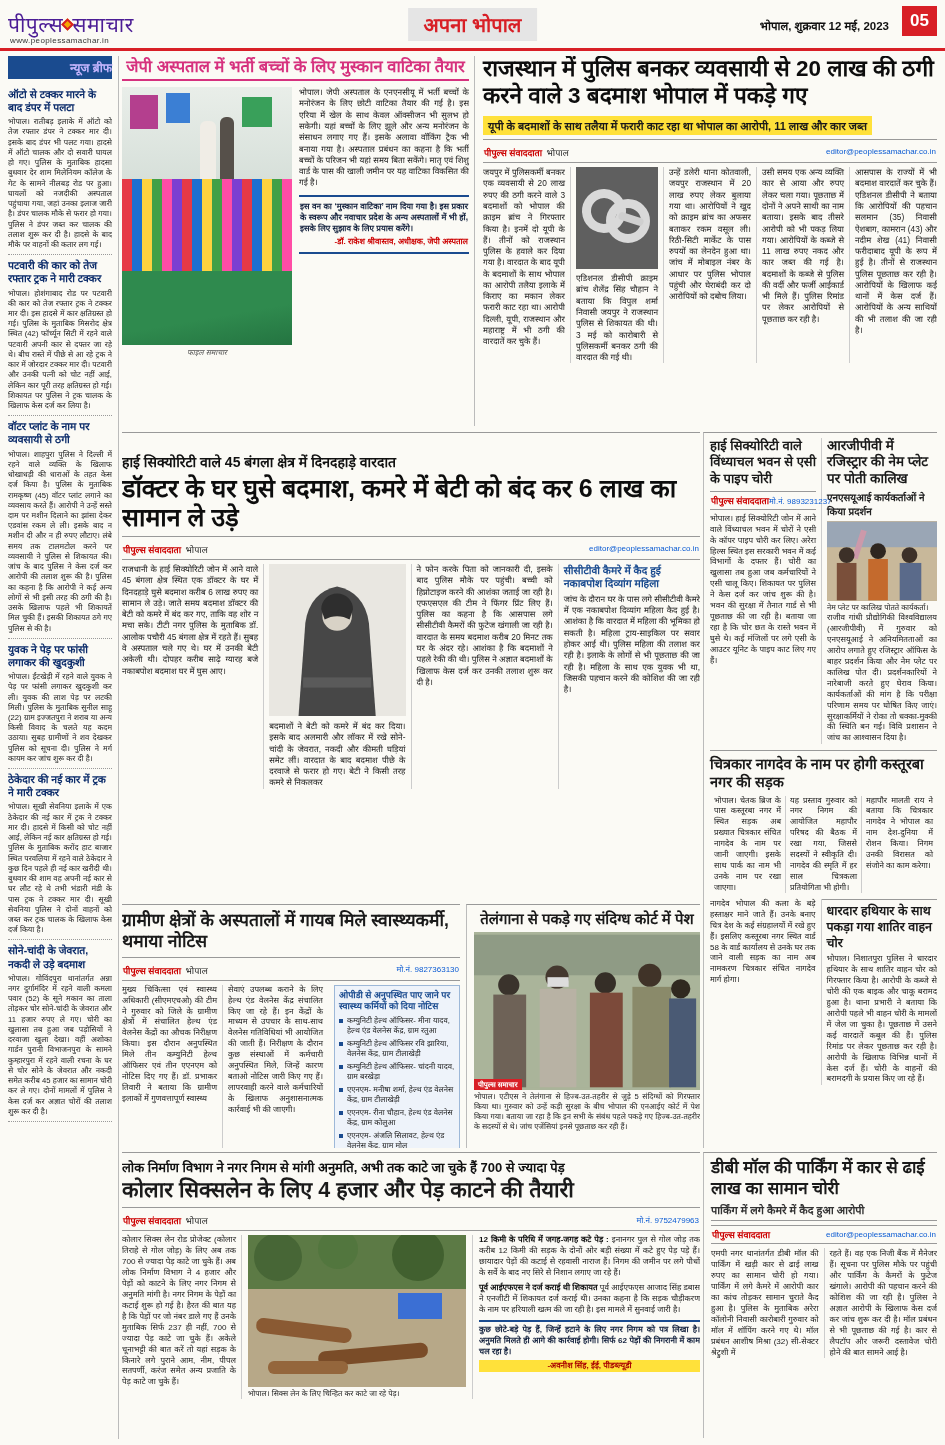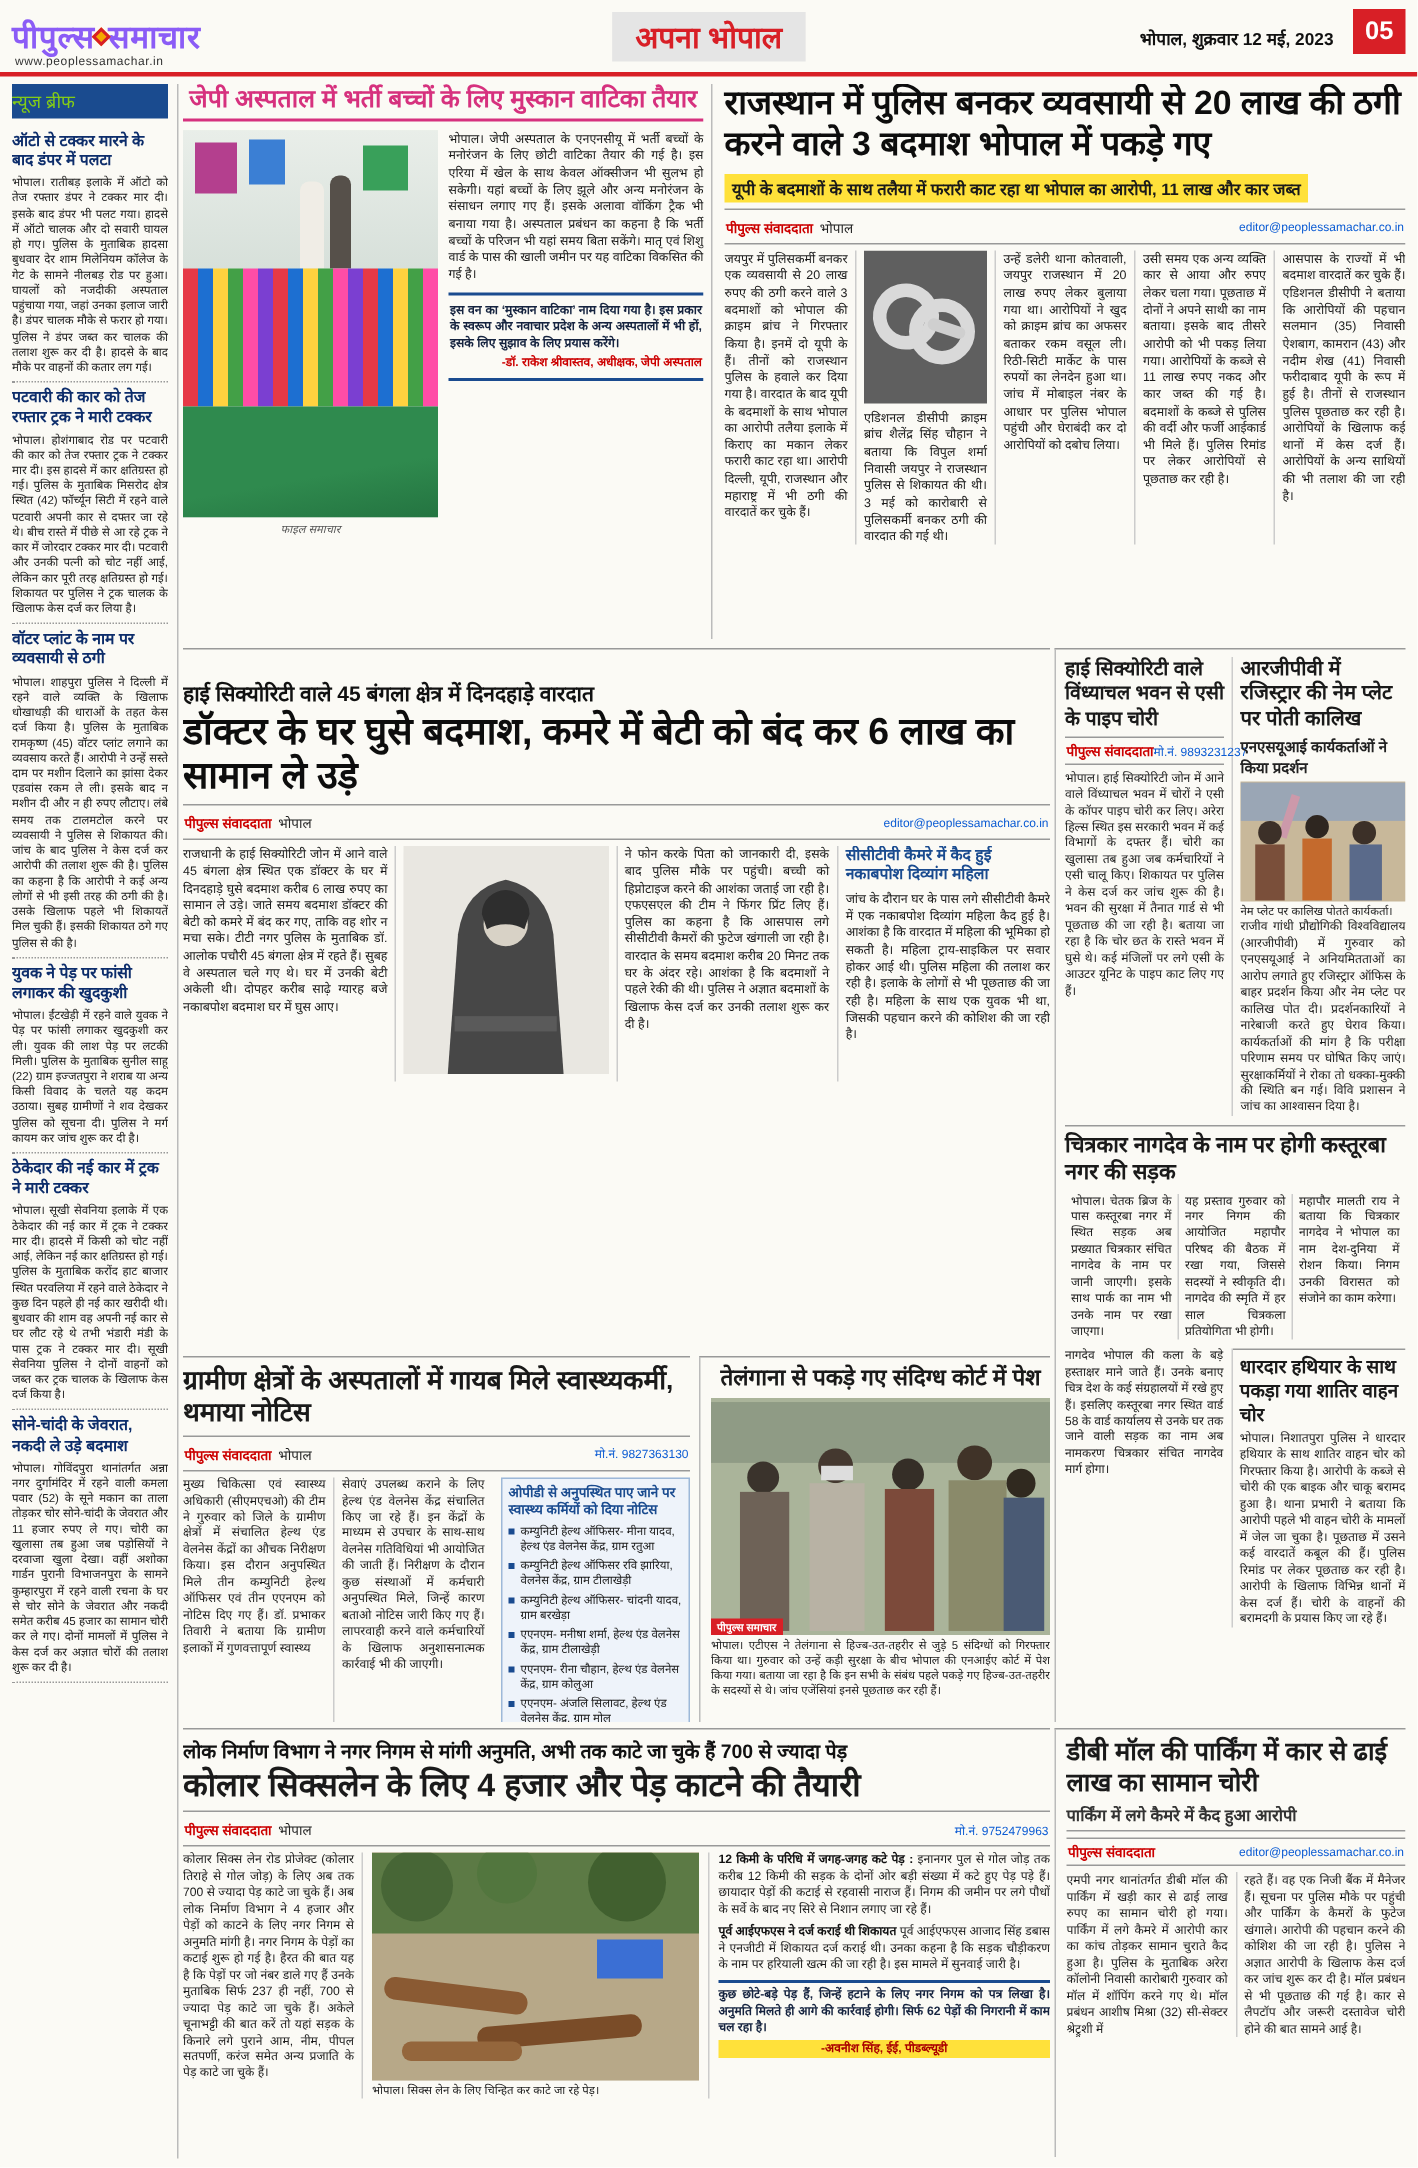--- a/index.html
+++ b/index.html
@@ -1,31 +1,31 @@
 <!DOCTYPE html>
 <html><head>
 <meta charset="utf-8">
 <style>
   *{margin:0;padding:0;box-sizing:border-box}
   html,body{margin:0;padding:0;background:#fff}
   .page{position:relative;width:945px;height:1445px;background:#fbfaf5;font-family:"Liberation Sans",sans-serif;color:#1a1a1a;overflow:hidden}
 
   
   .masthead{position:absolute;left:8px;top:4px;width:929px;height:42px}
-  .logo{position:absolute;left:0;top:6px;display:flex;align-items:center;gap:0;font-size:21px;font-weight:bold;color:#8b5cf6;letter-spacing:.5px}
+  .logo{position:absolute;left:0;top:6px;display:flex;align-items:center;gap:0;font-size:21px;font-weight:normal;color:#4c1d95;letter-spacing:.5px}
   .diamond{width:9px;height:9px;background:#f5a800;border:2px solid #d81f26;transform:rotate(45deg);display:inline-block}
   .website{position:absolute;left:2px;top:32px;font-size:8px;color:#333;letter-spacing:.4px}
   .section-title{position:absolute;left:50%;transform:translateX(-50%);top:4px;background:#e5e5e5;color:#d81f26;font-weight:bold;font-size:20px;padding:3px 16px;white-space:nowrap}
   .dateline{position:absolute;right:48px;top:14px;font-size:11.5px;font-weight:bold;color:#111}
   .pagenum{position:absolute;right:0;top:2px;background:#d81f26;color:#fff;font-weight:bold;font-size:17px;padding:5px 8px}
   .redline{position:absolute;left:0;top:48px;width:945px;height:3px;background:#d81f26}
 
   
   .briefs{position:absolute;left:8px;top:56px;width:111px;height:1383px;border-right:1px solid #bbb;padding-right:6px;overflow:hidden}
-  .briefs-header{background:#1a4b8f;color:#84cc16;text-align:left;font-weight:normal;font-size:12px;padding:3px 0;margin-bottom:5px}
+  .briefs-header{background:#1a4b8f;color:#c4b5fd;text-align:right;font-weight:bold;font-size:12px;padding:3px 0;margin-bottom:5px}
   .brief{border-bottom:1px dotted #999;padding:4px 0;overflow:hidden}
   .brief h3{font-size:10.5px;color:#0d2d6b;margin-bottom:3px;line-height:1.25;font-weight:bold}
   .brief p{font-size:7.7px;text-align:justify;line-height:1.33;color:#222}
 
   
   .story{position:absolute;overflow:hidden}
   .byline{display:flex;justify-content:space-between;align-items:center;border-top:1px solid #999;border-bottom:1px solid #999;padding:2px 1px;margin:4px 0}
   .reporter{color:#c00;font-weight:bold;font-size:9px;white-space:nowrap}
   .city{font-weight:normal;font-size:9px;color:#222}
   .contact{color:#0b5bd3;font-size:8px;white-space:nowrap}
@@ -238,20 +238,21 @@
       <div>
         <div class="photo burglar">
           <svg viewBox="0 0 120 130" width="100%" height="100%" preserveAspectRatio="xMidYMax meet">
             <rect width="120" height="130" fill="#e9e7e1"></rect>
             <path d="M60 16 q-24 5 -28 32 l-6 82 h68 l-6 -82 q-4 -27 -28 -32z" fill="#474747"></path>
             <circle cx="60" cy="42" r="13" fill="#d8d2c6"></circle>
             <path d="M46 36 a14 14 0 0 1 28 0 l-3 9 a22 22 0 0 0 -22 0z" fill="#2e2e2e"></path>
             <rect x="30" y="96" width="60" height="9" fill="#5a5a5a"></rect>
           </svg>
         </div>
+        <span>बदमाशों ने बेटी को कमरे में बंद कर दिया। इसके बाद अलमारी और लॉकर में रखे सोने-चांदी के जेवरात, नकदी और कीमती घड़ियां समेट लीं। वारदात के बाद बदमाश पीछे के दरवाजे से फरार हो गए। बेटी ने किसी तरह कमरे से निकलकर</span>
       </div>
       <div>ने फोन करके पिता को जानकारी दी, इसके बाद पुलिस मौके पर पहुंची। बच्ची को हिप्नोटाइज करने की आशंका जताई जा रही है। एफएसएल की टीम ने फिंगर प्रिंट लिए हैं। पुलिस का कहना है कि आसपास लगे सीसीटीवी कैमरों की फुटेज खंगाली जा रही है। वारदात के समय बदमाश करीब 20 मिनट तक घर के अंदर रहे। आशंका है कि बदमाशों ने पहले रेकी की थी। पुलिस ने अज्ञात बदमाशों के खिलाफ केस दर्ज कर उनकी तलाश शुरू कर दी है।</div>
       <div>
         <div class="substory-head">सीसीटीवी कैमरे में कैद हुई नकाबपोश दिव्यांग महिला</div>
         <span>जांच के दौरान घर के पास लगे सीसीटीवी कैमरे में एक नकाबपोश दिव्यांग महिला कैद हुई है। आशंका है कि वारदात में महिला की भूमिका हो सकती है। महिला ट्राय-साइकिल पर सवार होकर आई थी। पुलिस महिला की तलाश कर रही है। इलाके के लोगों से भी पूछताछ की जा रही है। महिला के साथ एक युवक भी था, जिसकी पहचान करने की कोशिश की जा रही है।</span>
       </div>
     </div>
   </section>
 
   <section class="story right-rail">

